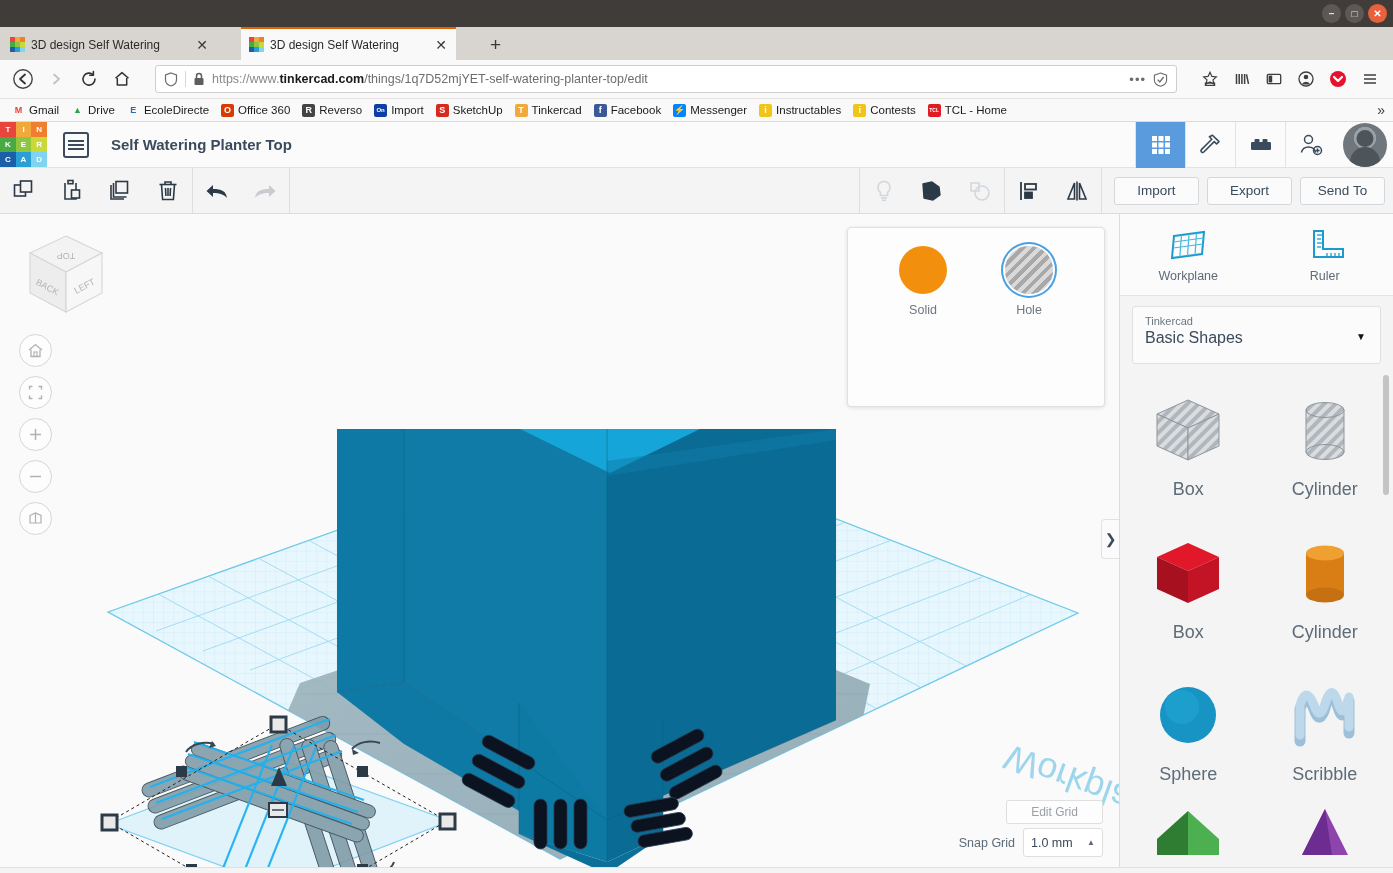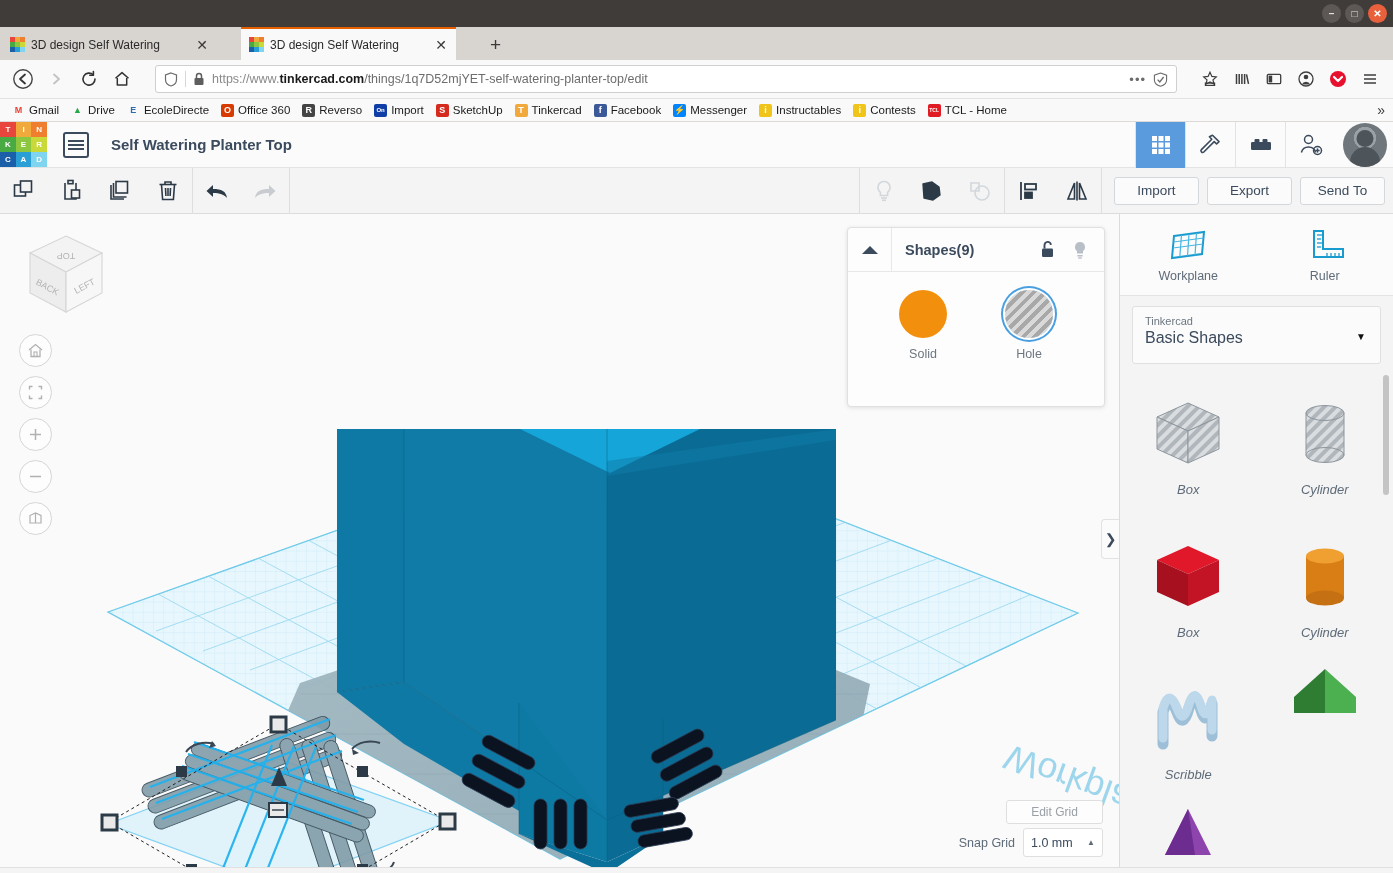--- a/index.html
+++ b/index.html
@@ -240,21 +240,21 @@
   }
   .rp-sel-sub { font-size: 11px; color: #6d7780; }
   .rp-sel-main { font-size: 16px; color: #3b4a5c; margin-top: 2px; }
   .rp-caret { position: absolute; right: 14px; top: 24px; color: #111; font-size: 10px; }
   .rp-grid {
     flex: 1; overflow: hidden; position: relative;
     display: grid; grid-template-columns: 1fr 1fr; gap: 0;
     padding: 4px 0 0 0; background: #f4f4f4;
   }
   .rp-cell { height: 140px; display: flex; flex-direction: column; align-items: center; justify-content: center; gap: 9px; }
-  .rp-cell span { font-size: 13px; color: #5e6b78; font-style: italic; }
+  .rp-cell span { font-size: 18px; color: #5e6b78; }
   .rp-scroll {
     position: absolute; right: 4px; top: 2px; width: 6px; height: 120px;
     background: #c4c4c4; border-radius: 3px;
   }
 
   
   .bottom-strip { height: 14px; background: #f4f4f4; border-top: 1px solid #e0e0e0; }
 
   svg { display: block; }
 </style>
@@ -854,41 +854,20 @@
         <svg width="17" height="17" viewBox="0 0 17 17">
             <g fill="none" stroke="#b1b1b1" stroke-width="1.2">
               <path d="M3 5.5 L8.5 3 L14 5.5 L14 13 L3 13 Z"></path>
               <line x1="8.5" y1="3" x2="8.5" y2="13"></line>
             </g>
           </svg>
       </div>
     </div>
 
     <div class="shapes-panel">
-      <div class="sp-head">
-        <div class="sp-collapse">
-          <svg width="18" height="12" viewBox="0 0 18 12">
-              <polygon points="9,2 17,10 1,10" fill="#3b4a5c"></polygon>
-            </svg>
-        </div>
-        <div class="sp-title">Shapes(9)</div>
-        <div class="sp-ico">
-          <svg width="18" height="19" viewBox="0 0 18 19">
-              <rect x="3" y="8.5" width="11" height="8.5" rx="1.2" fill="#3b4a5c"></rect>
-              <path d="M5.5 8.5 L5.5 5.2 a3.2 3.2 0 0 1 6.4 -0.3" fill="none" stroke="#3b4a5c" stroke-width="1.9"></path>
-            </svg>
-        </div>
-        <div class="sp-ico" style="margin-right:8px">
-          <svg width="18" height="20" viewBox="0 0 18 20">
-              <path d="M9 2 a5 5 0 0 1 3 9 L12 13.5 L6 13.5 L6 11 A5 5 0 0 1 9 2 Z" fill="#b9bfc6"></path>
-              <rect x="6.4" y="15" width="5.2" height="1.5" fill="#b9bfc6"></rect>
-              <rect x="7.2" y="17.3" width="3.6" height="1.4" fill="#b9bfc6"></rect>
-            </svg>
-        </div>
-      </div>
       <div class="sp-body">
         <div class="sp-opt">
           <div class="sp-swatch solid"></div>
           <div class="sp-label">Solid</div>
         </div>
         <div class="sp-opt">
           <div class="sp-swatch hole"></div>
           <div class="sp-label">Hole</div>
         </div>
       </div>
@@ -989,20 +968,27 @@
 
       <div class="rp-cell">
         <svg width="78" height="76" viewBox="0 0 78 76">
           <rect x="20" y="16" width="38" height="42" fill="#d97e15"></rect>
           <ellipse cx="39" cy="58" rx="19" ry="7.5" fill="#c57013"></ellipse>
           <ellipse cx="39" cy="16" rx="19" ry="7.5" fill="#f0a030"></ellipse>
         </svg>
         <span>Cylinder</span>
       </div>
 
+      <div class="rp-cell">
+        <svg width="78" height="76" viewBox="0 0 78 76">
+          <circle cx="39" cy="36" r="28" fill="#1894c4"></circle>
+          <circle cx="33" cy="28" r="17" fill="#23a7d6" opacity="0.55"></circle>
+        </svg>
+        <span>Sphere</span>
+      </div>
 
       <div class="rp-cell">
         <svg width="78" height="76" viewBox="0 0 78 76">
           <path d="M14 62 L14 30 Q20 10 28 30 Q34 48 40 26 Q46 8 52 28 Q57 46 63 22 L63 54" fill="none" stroke="#9dc0d8" stroke-width="11" stroke-linecap="round" stroke-linejoin="round"></path>
           <path d="M14 56 L14 26 Q20 6 28 26 Q34 44 40 22 Q46 4 52 24 Q57 42 63 18 L63 48" fill="none" stroke="#bdd8ea" stroke-width="9" stroke-linecap="round" stroke-linejoin="round"></path>
         </svg>
         <span>Scribble</span>
       </div>
 
       <div class="rp-cell" style="height:60px">

